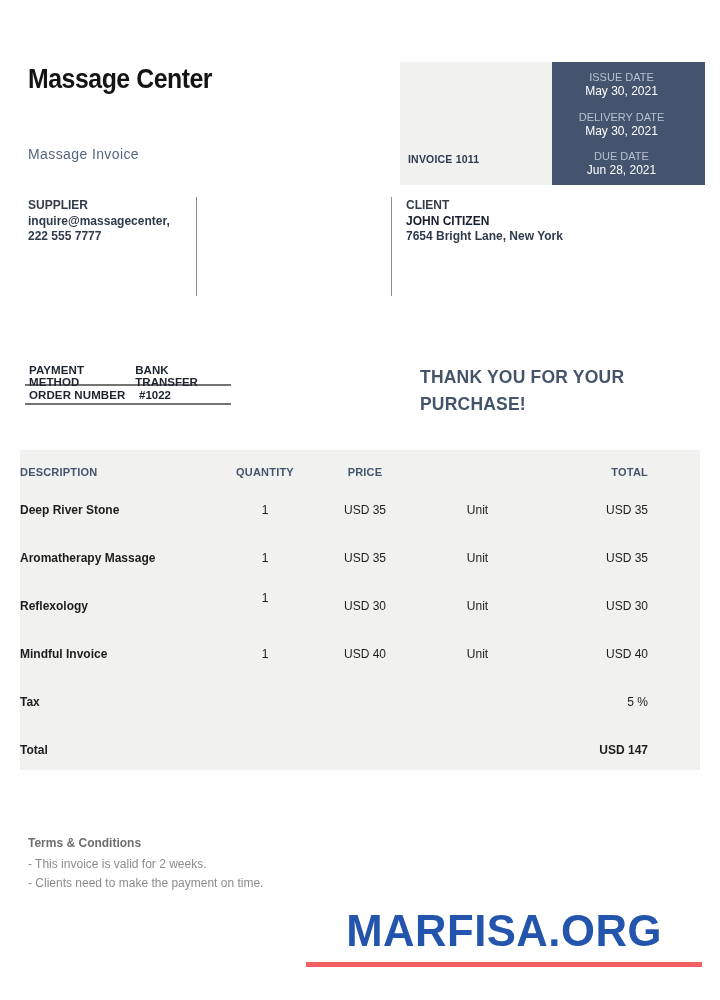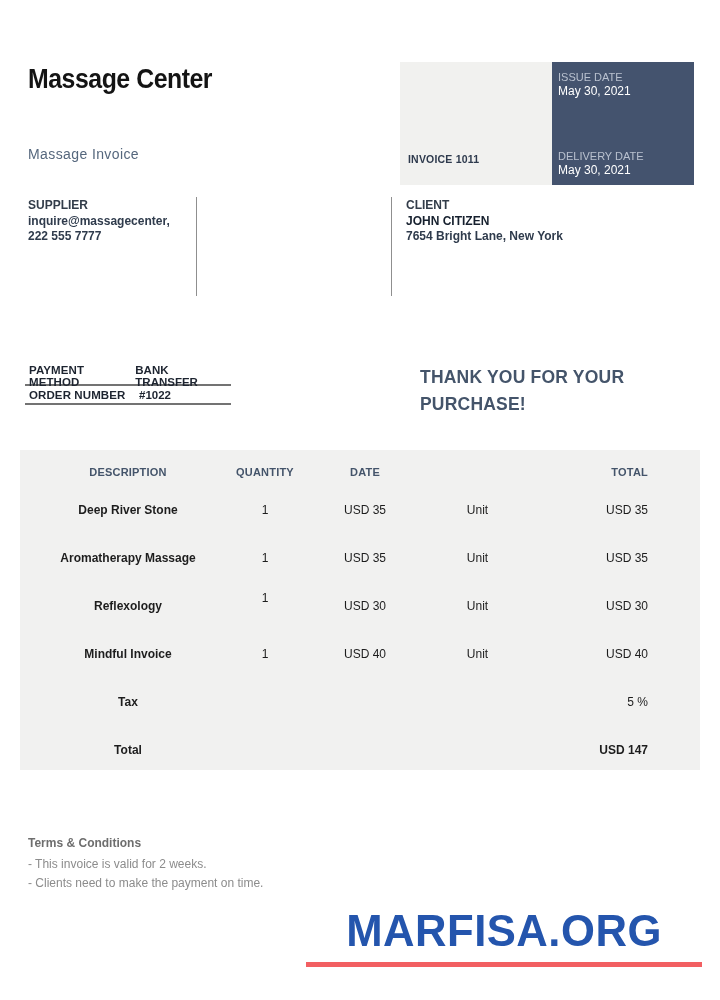--- a/index.html
+++ b/index.html
@@ -42,23 +42,23 @@
   }
   .invoice-box span {
     font-size: 10.5px;
     font-weight: 700;
     color: #2E3A4D;
     letter-spacing: 0.2px;
   }
   .dates-box {
     position: absolute;
     left: 552px; top: 62px;
-    width: 142px; height: 123px;
+    width: 153px; height: 123px;
     background: #44536E;
-    text-align: left;
+    text-align: center;
     padding: 9px 20px 8px 6px;
     display: flex;
     flex-direction: column;
     justify-content: space-between;
   }
   .date-label {
     font-size: 11px;
     color: #B9C1CF;
     line-height: 13px;
   }
@@ -134,21 +134,21 @@
     font-size: 12px;
     color: #1d1d1d;
   }
   .t-row.t-header { height: 28px; }
   .t-header > div {
     font-size: 11px;
     font-weight: 700;
     color: #44546A;
     letter-spacing: 0.2px;
   }
-  .c-desc  { text-align: center; font-weight: 700; padding-left: 16px; }
+  .c-desc  { text-align: left; font-weight: 700; }
   .c-qty   { text-align: center; }
   .c-price { text-align: center; }
   .c-unit  { text-align: center; }
   .c-total { text-align: right; padding-right: 52px; }
   .t-header .c-desc { font-weight: 700; }
   .t-row .raise { position: relative; top: -8px; }
   .t-row.summary .c-desc { font-weight: 700; }
   .t-row.summary .c-total { font-weight: 400; }
   .t-row.grand .c-total { font-weight: 700; }
   
@@ -203,20 +203,24 @@
 
   <div class="dates-box">
     <div>
       <div class="date-label">ISSUE DATE</div>
       <div class="date-value">May 30, 2021</div>
     </div>
     <div>
       <div class="date-label">DELIVERY DATE</div>
       <div class="date-value">May 30, 2021</div>
     </div>
+    <div>
+      <div class="date-label">DUE DATE</div>
+      <div class="date-value">Jun 28, 2021</div>
+    </div>
   </div>
 
   <div class="party party-supplier">
     <div class="label">SUPPLIER</div>
     <div>inquire@massagecenter,</div>
     <div>222 555 7777</div>
   </div>
   <div class="v-divider v-divider-1"></div>
   <div class="v-divider v-divider-2"></div>
   <div class="party party-client">
@@ -235,21 +239,21 @@
       <span class="p-value">#1022</span>
     </div>
   </div>
 
   <div class="thank-you">THANK YOU FOR YOUR PURCHASE!</div>
 
   <div class="items-table">
     <div class="t-row t-header">
       <div class="c-desc">DESCRIPTION</div>
       <div class="c-qty">QUANTITY</div>
-      <div class="c-price">DATE</div>
+      <div class="c-price">PRICE</div>
       <div class="c-unit"></div>
       <div class="c-total">TOTAL</div>
     </div>
 
     <div class="t-row">
       <div class="c-desc">Deep River Stone</div>
       <div class="c-qty">1</div>
       <div class="c-price">USD 35</div>
       <div class="c-unit">Unit</div>
       <div class="c-total">USD 35</div>

